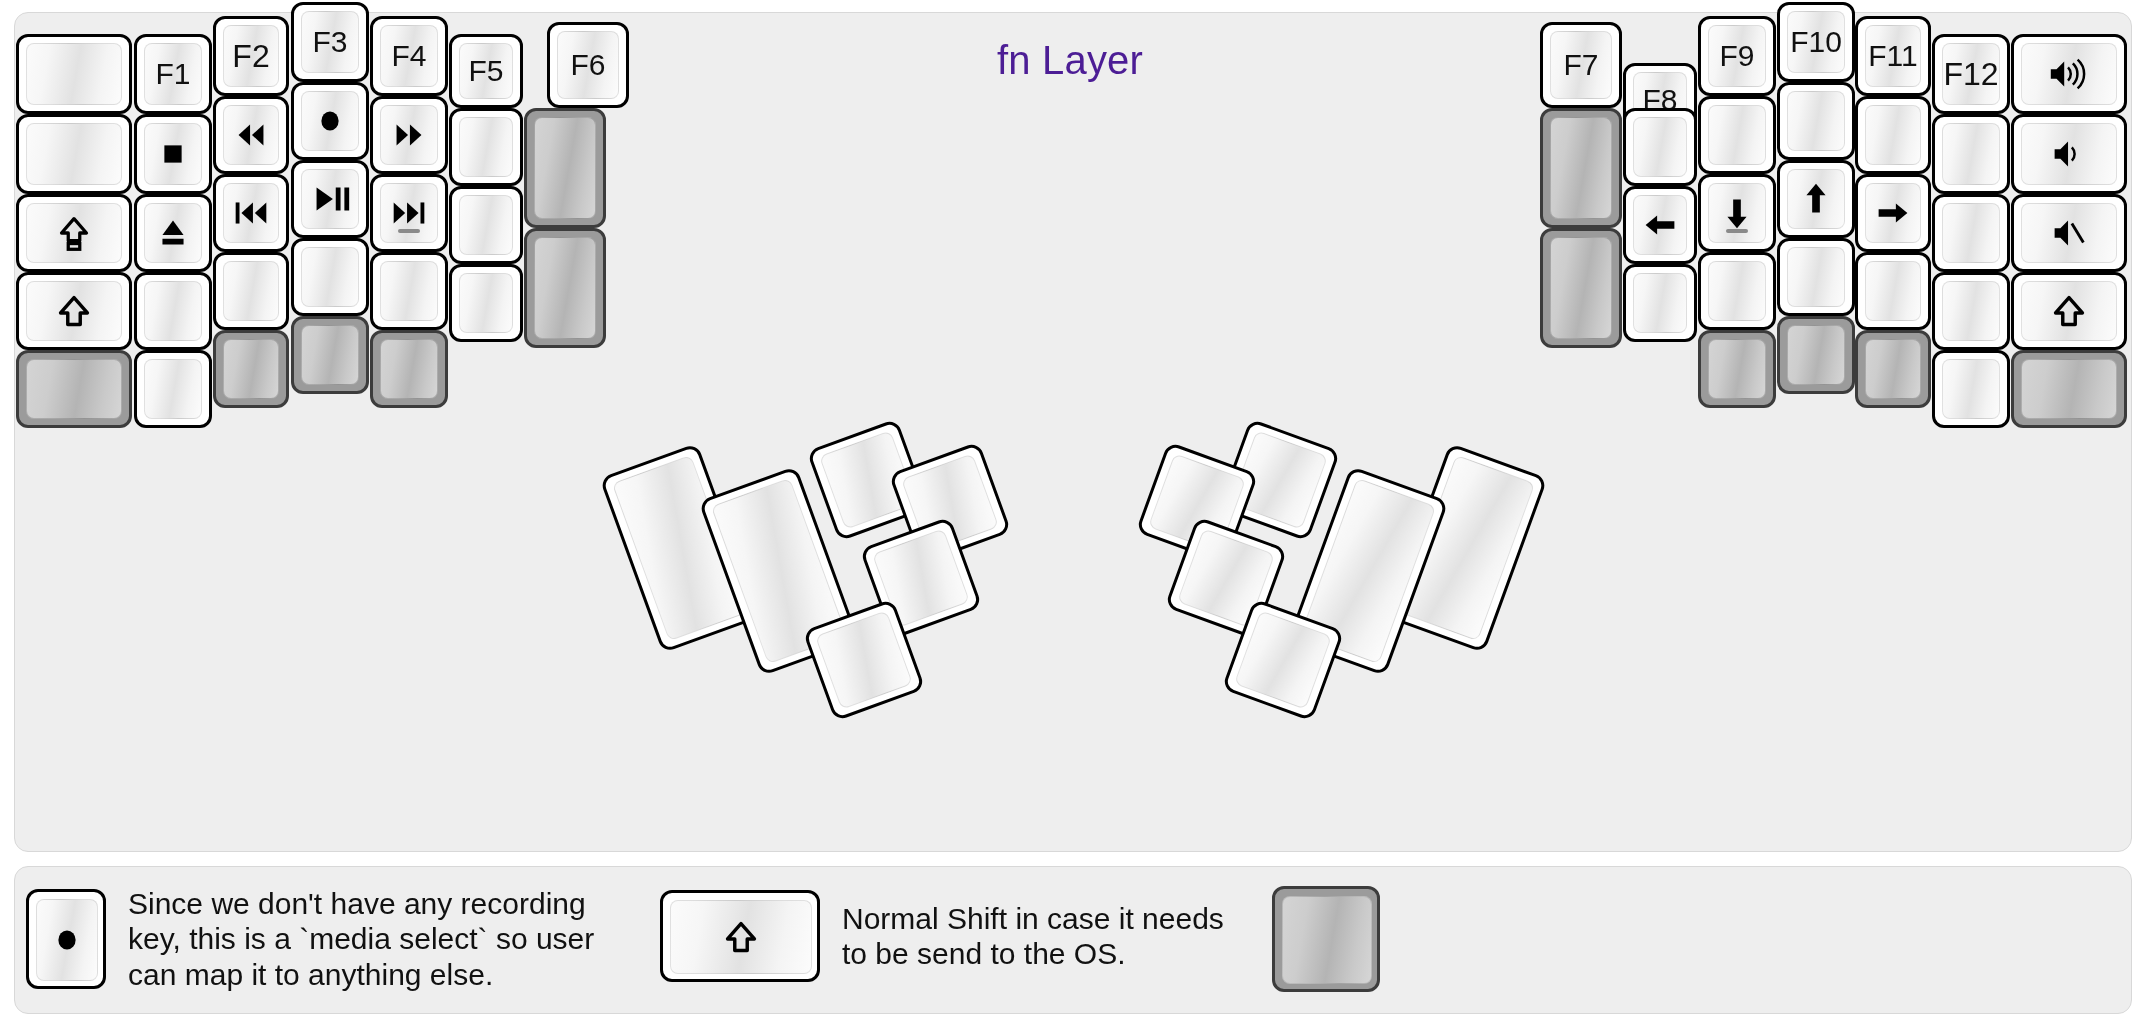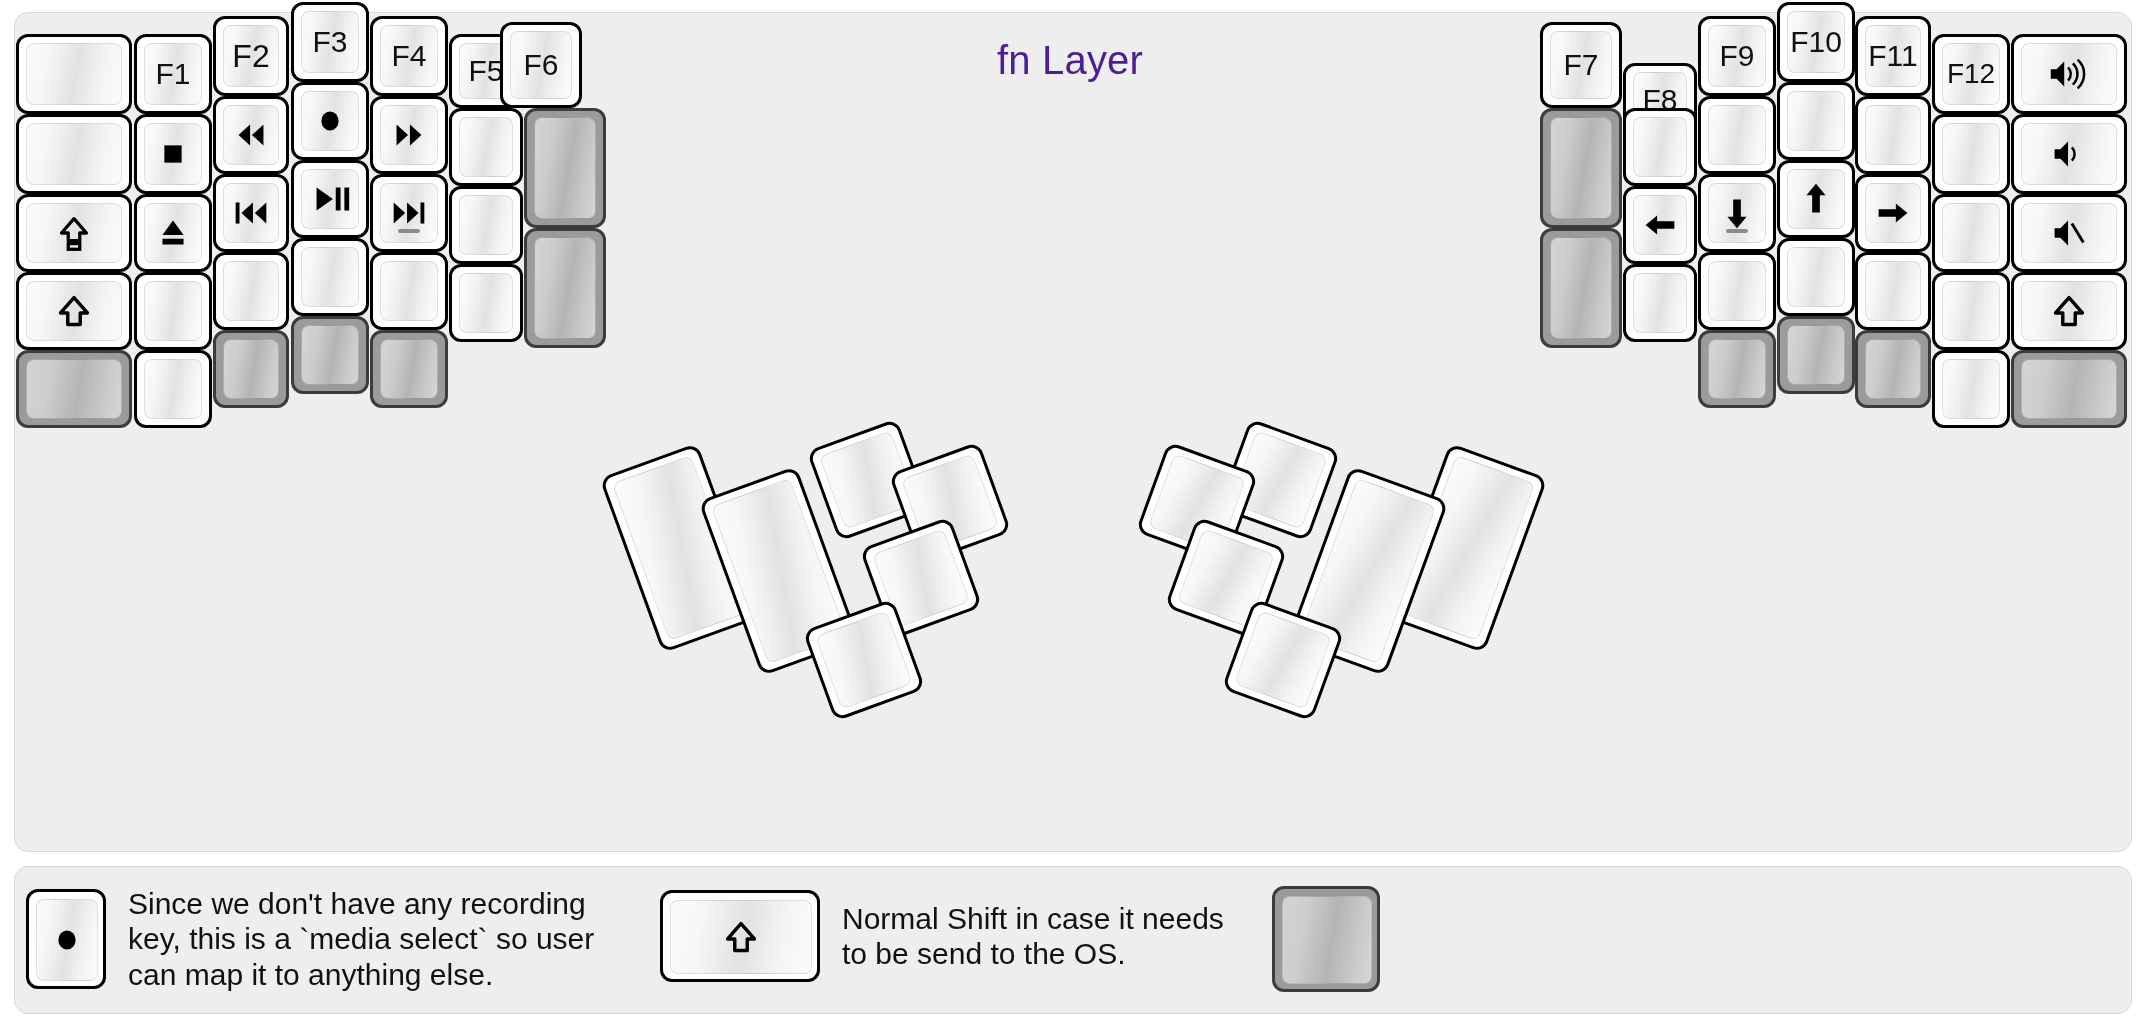--- a/index.html
+++ b/index.html
@@ -290,21 +290,21 @@
       </div>
       <div class="key" style="left: 449px; top: 108px; width: 74px; height: 78px;">
         <div class="cap"></div>
       </div>
       <div class="key" style="left: 449px; top: 186px; width: 74px; height: 78px;">
         <div class="cap"></div>
       </div>
       <div class="key" style="left: 449px; top: 264px; width: 74px; height: 78px;">
         <div class="cap"></div>
       </div>
-      <div class="key" style="left: 500px; top: 22px; width: 82px; height: 86px;">
+      <div class="key" style="left: 547px; top: 22px; width: 82px; height: 86px;">
         <div class="cap">
           <span class="lbl" style="font-size:30px">F6</span>
         </div>
       </div>
       <div class="key trans" style="left: 524px; top: 108px; width: 82px; height: 120px;">
         <div class="cap"></div>
       </div>
       <div class="key trans" style="left: 524px; top: 228px; width: 82px; height: 120px;">
         <div class="cap"></div>
       </div>
@@ -404,21 +404,21 @@
         </div>
       </div>
       <div class="key" style="left: 1855px; top: 252px; width: 76px; height: 78px;">
         <div class="cap"></div>
       </div>
       <div class="key trans" style="left: 1855px; top: 330px; width: 76px; height: 78px;">
         <div class="cap"></div>
       </div>
       <div class="key" style="left: 1932px; top: 34px; width: 78px; height: 80px;">
         <div class="cap">
-          <span class="lbl" style="font-size:28px">F12</span>
+          <span class="lbl" style="font-size:32px">F12</span>
         </div>
       </div>
       <div class="key" style="left: 1932px; top: 114px; width: 78px; height: 80px;">
         <div class="cap"></div>
       </div>
       <div class="key" style="left: 1932px; top: 194px; width: 78px; height: 78px;">
         <div class="cap"></div>
       </div>
       <div class="key" style="left: 1932px; top: 272px; width: 78px; height: 78px;">
         <div class="cap"></div>

